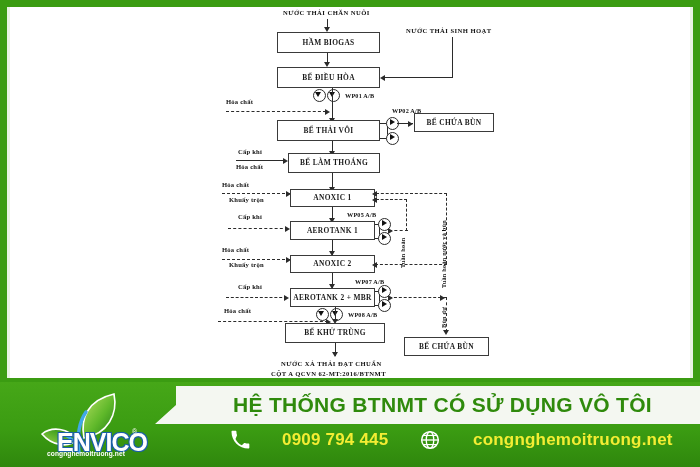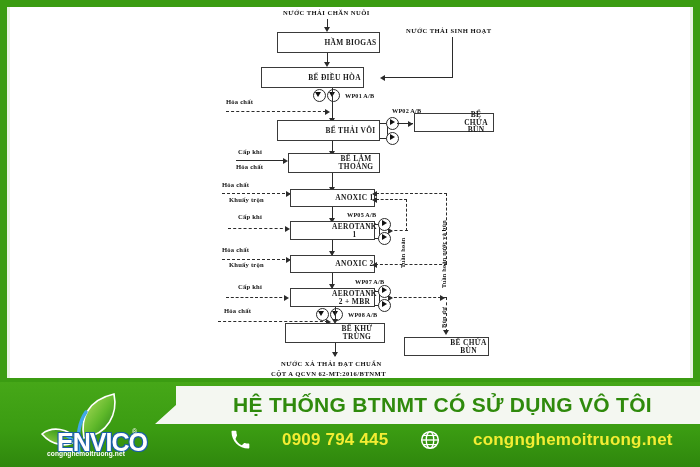--- a/index.html
+++ b/index.html
@@ -21,21 +21,20 @@
   
   #diagram{position:absolute;left:0;top:0;width:700px;height:378px;}
 
   .box{
     position:absolute;box-sizing:border-box;
     border:1.2px solid #3a3a3a;background:#ffffff;
     display:flex;align-items:center;justify-content:center;
     font-size:7.4px;letter-spacing:.35px;color:#1a1a1a;
     font-weight:700;text-align:center;line-height:1.05;
     font-family:"Liberation Serif", serif;
-    padding-left:44px;
   }
 
   .lbl{
     position:absolute;font-size:6.6px;color:#111;
     font-weight:700;white-space:nowrap;letter-spacing:.2px;
     font-family:"Liberation Serif", serif;
   }
   .lbl.cap{letter-spacing:.45px;}
   .lbl.small{font-size:6.2px;font-weight:700;}
 
@@ -122,21 +121,21 @@
   <div id="diagram">
 
     <div class="lbl cap" style="left:283px;top:9px;">NƯỚC THẢI CHĂN NUÔI</div>
     <div class="ln vln" style="left:327px;top:19px;height:10px;"></div>
     <div class="ar down" style="left:324.4px;top:27px;"></div>
 
     <div class="box" style="left:277px;top:32px;width:103px;height:21px;">HẦM BIOGAS</div>
     <div class="ln vln" style="left:327px;top:53px;height:11px;"></div>
     <div class="ar down" style="left:324.4px;top:62px;"></div>
 
-    <div class="box" style="left:261px;top:67px;width:103px;height:21px;">BỂ ĐIỀU HÒA</div>
+    <div class="box" style="left:277px;top:67px;width:103px;height:21px;">BỂ ĐIỀU HÒA</div>
 
     <div class="lbl cap" style="left:406px;top:27px;">NƯỚC THẢI SINH HOẠT</div>
     <div class="ln vln" style="left:452px;top:37px;height:41px;"></div>
     <div class="ln hln" style="left:385px;top:77px;width:68px;"></div>
     <div class="ar left" style="left:380px;top:74.5px;"></div>
 
     <div class="pump pd" style="left:313px;top:89px;">
         <i></i>
       </div>
     <div class="pump pd" style="left:327px;top:89px;">

